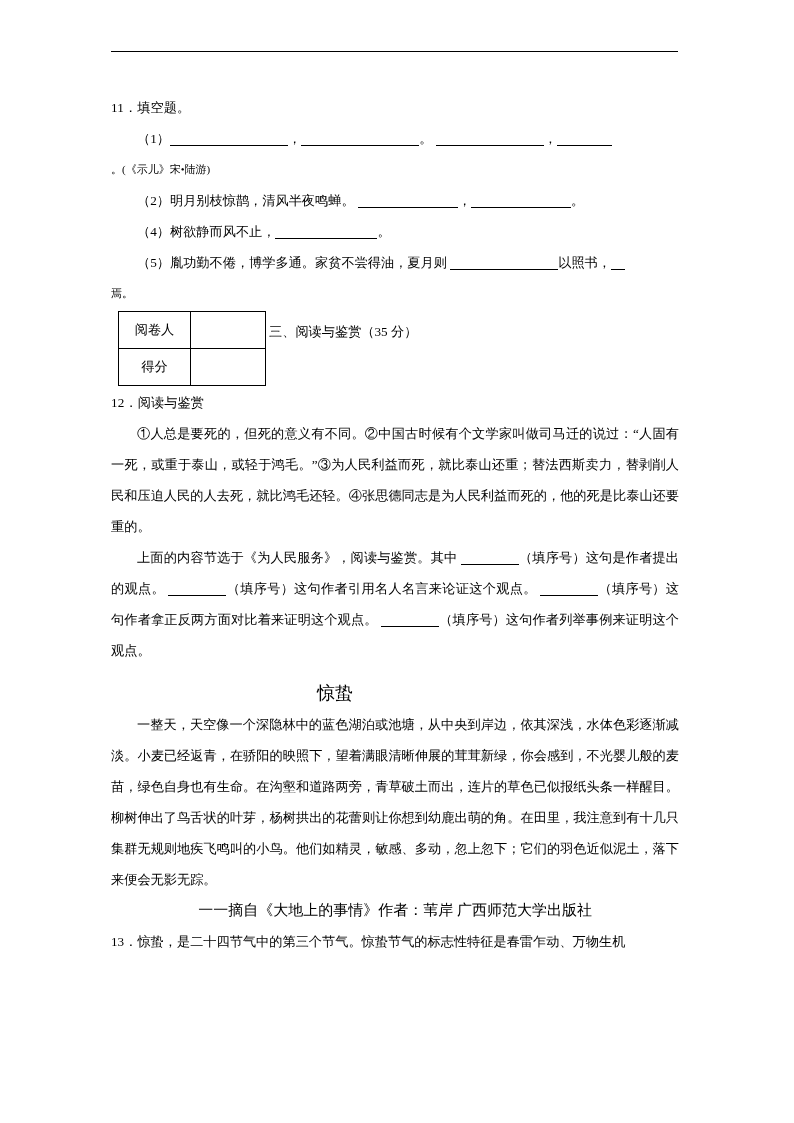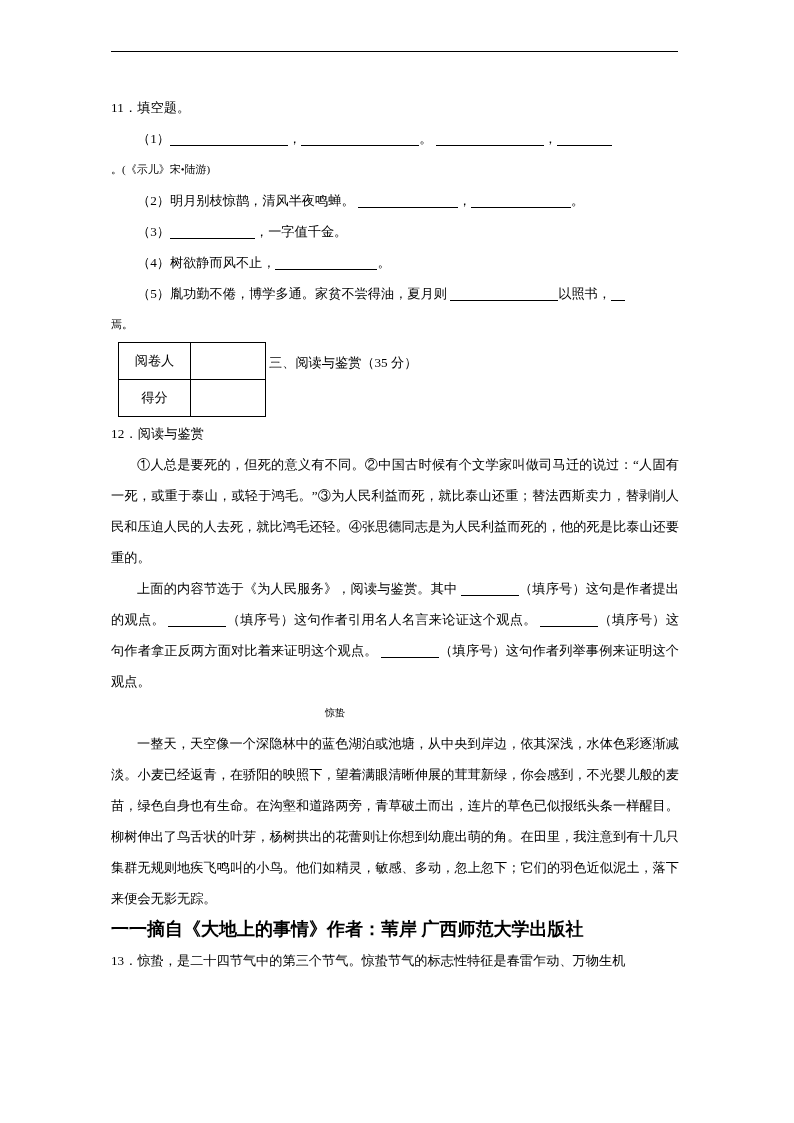--- a/index.html
+++ b/index.html
@@ -87,29 +87,29 @@
   td.value-cell { width: 74px; }
   .section-title {
     position: absolute;
     left: 158px;
     top: 12px;
     font-size: 13.2px;
     white-space: nowrap;
   }
   .essay-title {
     text-align: center;
-    font-size: 10px;
+    font-size: 18px;
     line-height: 31px;
     padding-right: 120px;
+    margin-top: 12px;
   }
   .attribution {
-    text-align: left;
-    font-size: 18px;
+    text-align: center;
+    font-size: 15px;
     line-height: 31px;
-    font-weight: bold;
   }
   .plain-line {
     font-size: 11px;
     line-height: 31px;
   }
 </style>
 </head>
 <body>
 
 <div class="page">
@@ -124,23 +124,20 @@
 
     <div class="para indent2">
       <span>（1）</span><span class="blank b-xl"></span>，<span class="blank b-xl"></span>。&nbsp;<span class="blank b-lg"></span>，<span class="blank b-xs"></span>
     </div>
     <div class="plain-line">。(《示儿》宋•陆游)</div>
 
     <div class="para indent2">
       <span>（2）</span><span>明月别枝惊鹊，清风半夜鸣蝉。</span>&nbsp;<span class="blank b-md"></span>，<span class="blank b-md"></span><span>。</span>
     </div>
 
-    <div class="para indent2">
-      <span>（3）</span><span class="blank b-sm"></span><span>，一字值千金。</span>
-    </div>
 
     <div class="para indent2">
       <span>（4）</span><span>树欲静而风不止，</span><span class="blank b-u"></span><span>。</span>
     </div>
 
     <div class="para indent2">
       <span>（5）</span><span>胤功勤不倦，博学多通。家贫不尝得油，夏月则</span>&nbsp;<span class="blank b-lg"></span><span>以照书，</span><span class="blank b-tiny"></span>
     </div>
     <div class="plain-line">焉。</div>
 

